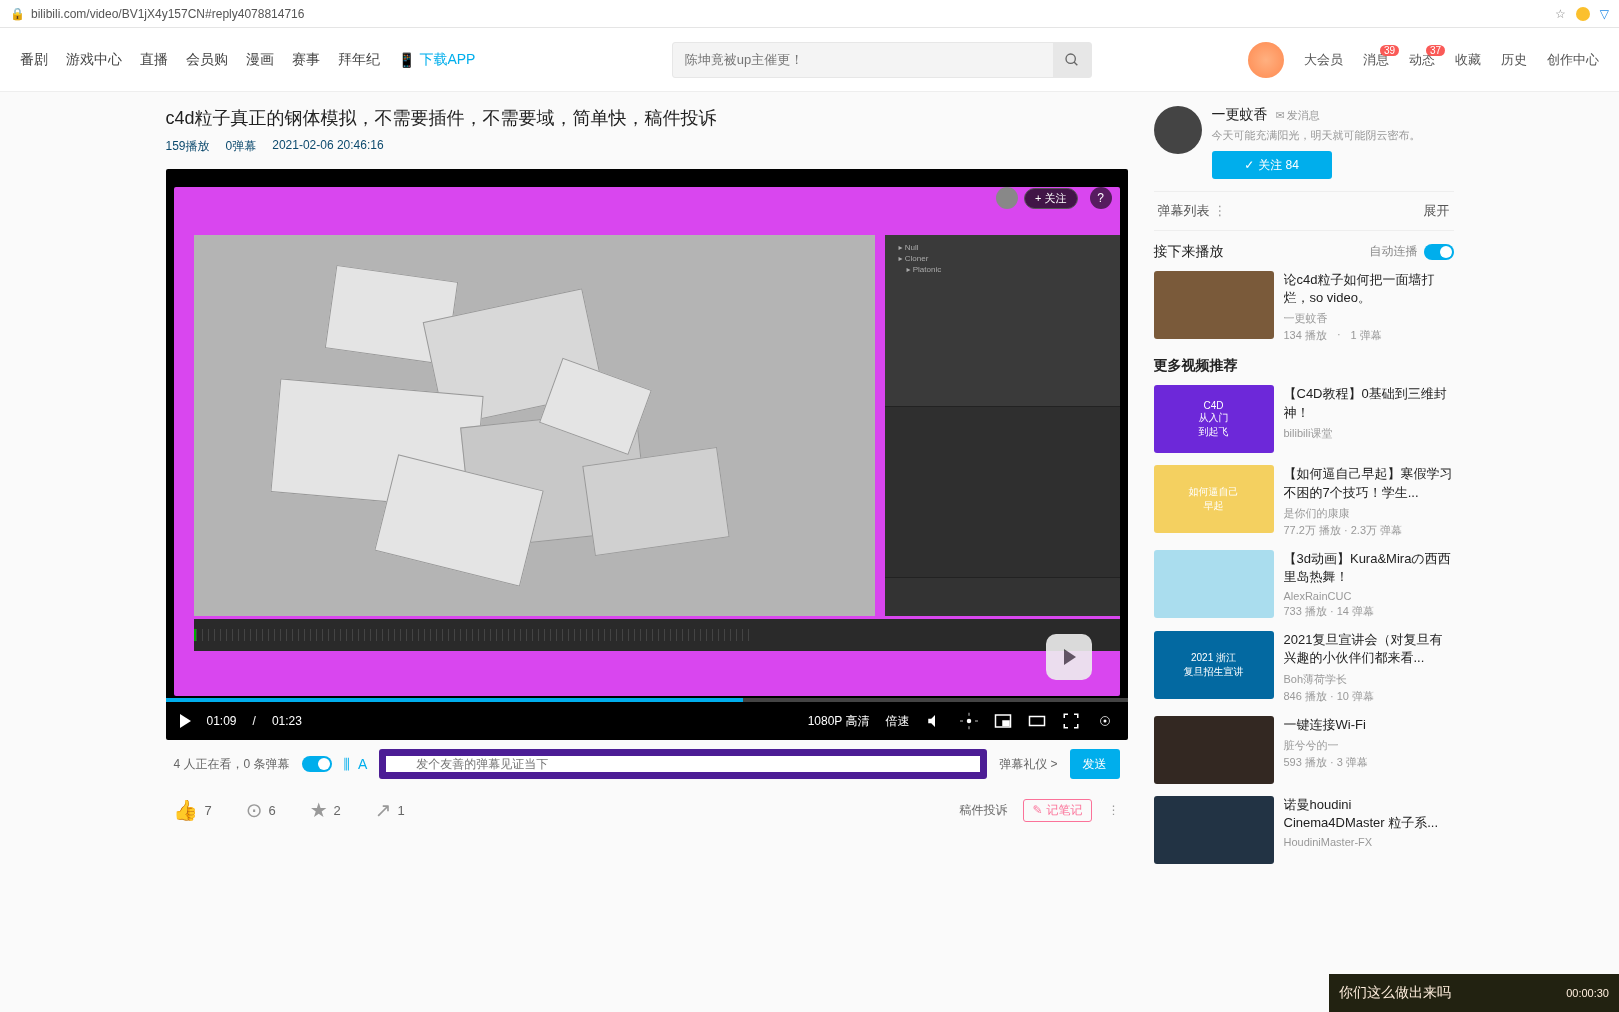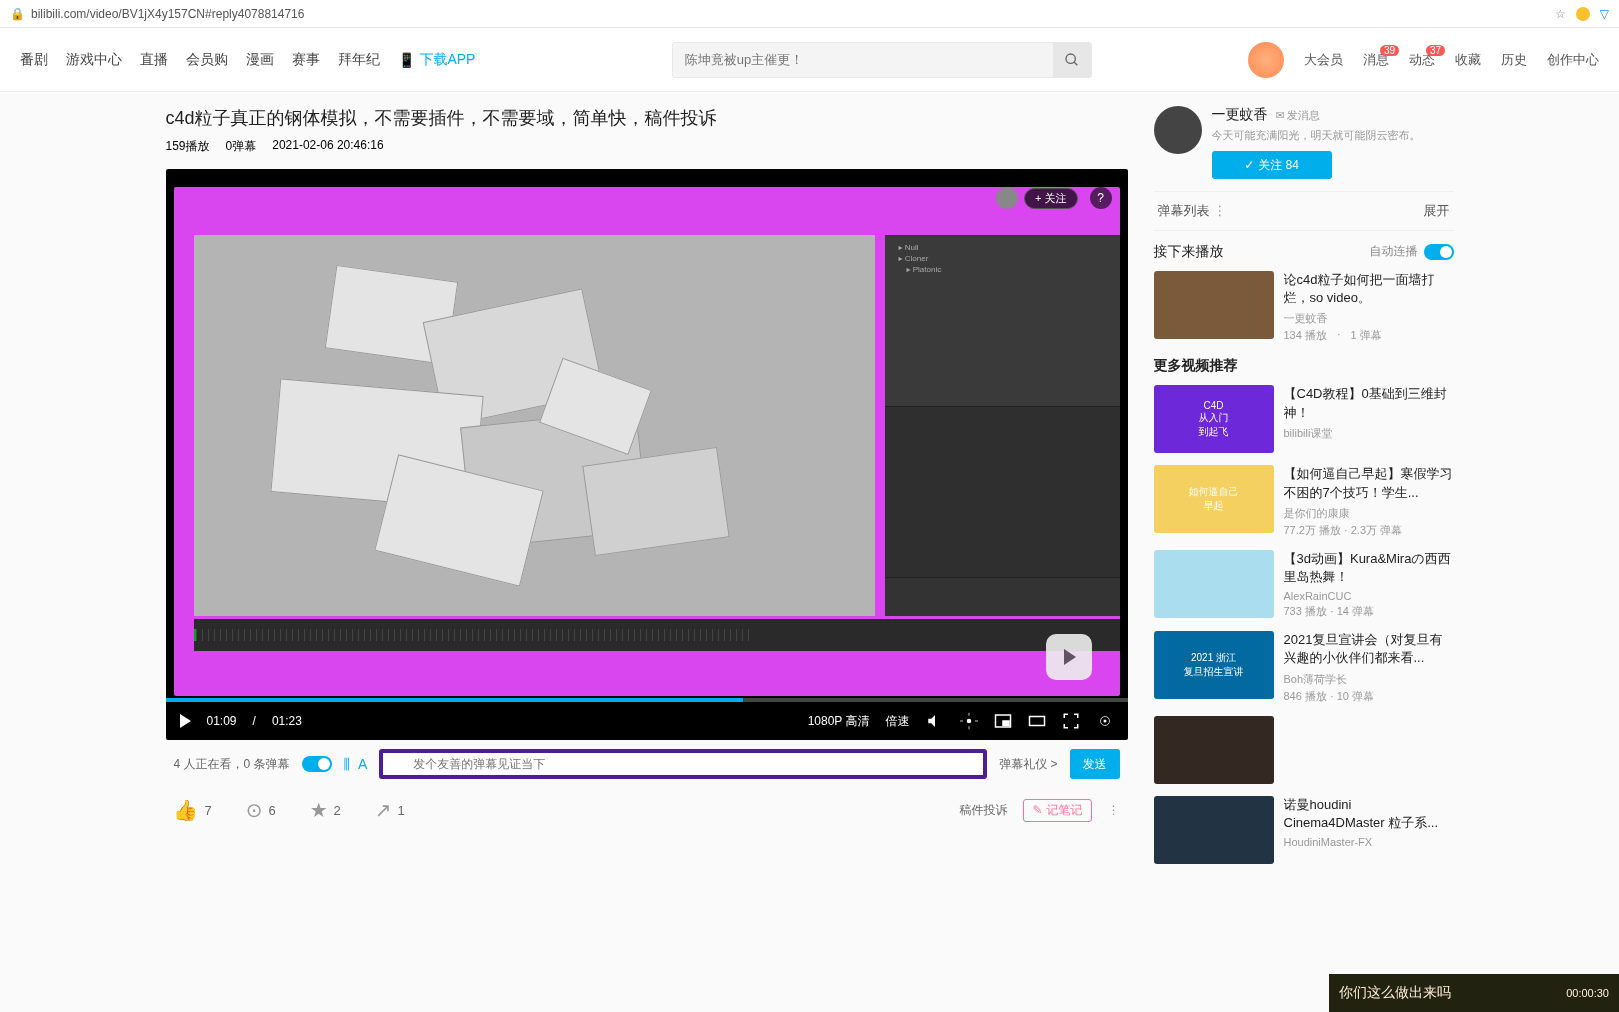--- a/index.html
+++ b/index.html
@@ -19,21 +19,21 @@
 .search-box { width: 420px; height: 36px; border: 1px solid #e7e7e7; border-radius: 3px; display: flex; background: #f4f4f4; }
 .search-input { flex: 1; border: none; background: transparent; padding: 0 12px; font-size: 13px; outline: none; }
 .search-btn { width: 38px; background: #e7e7e7; border: none; display: flex; align-items: center; justify-content: center; color: #666; cursor: pointer; }
 .nav-right { display: flex; gap: 20px; align-items: center; font-size: 13px; color: #555; }
 .avatar { width: 36px; height: 36px; border-radius: 50%; background: radial-gradient(#ffb080, #ff8a50); }
 .badge-wrap { position: relative; cursor: pointer; }
 .badge { position: absolute; top: -6px; right: -10px; background: #fa5a57; color: #fff; font-size: 10px; border-radius: 8px; padding: 0 4px; min-width: 16px; text-align: center; }
 .main { display: flex; max-width: 1320px; margin: 0 auto; padding: 14px 16px; gap: 26px; }
 .left { flex: 1; min-width: 0; }
 .video-title { font-size: 18px; color: #212121; margin-bottom: 8px; }
-.video-meta { font-size: 12px; color: #000000; display: flex; gap: 16px; margin-bottom: 14px; }
+.video-meta { font-size: 12px; color: #0c4a6e; display: flex; gap: 16px; margin-bottom: 14px; }
 .player { background: #000; aspect-ratio: 16/9.5; position: relative; border-radius: 2px; overflow: hidden; }
 .player-content { position: absolute; top: 18px; left: 8px; right: 8px; bottom: 44px; background: #d946ef; border-radius: 2px; }
 .viewport { position: absolute; left: 20px; top: 48px; right: 245px; bottom: 80px; background: #b4b4b4; overflow: hidden; }
 .poly-frag { position: absolute; background: #e4e4e4; border: 1px solid #999; }
 .right-panel { position: absolute; right: 0; top: 48px; width: 235px; bottom: 80px; background: #333; }
 .panel-box { height: 45%; background: #3a3a3a; border-bottom: 1px solid #222; padding: 6px; font-size: 8px; color: #aaa; }
 .panel-node { margin: 2px 0; padding-left: 8px; }
 .timeline { position: absolute; left: 20px; right: 0; bottom: 45px; height: 32px; background: #2a2a2a; display: flex; align-items: center; }
 .tl-marks { height: 12px; background: linear-gradient(90deg, #444 0, #444 1px, transparent 1px, transparent 6px); background-size: 6px 100%; width: 60%; border-left: 2px solid #0a0; }
 .follow-pill { position: absolute; top: 18px; right: 50px; display: flex; align-items: center; gap: 6px; }
@@ -46,21 +46,21 @@
 .progress-fill { width: 60%; height: 100%; background: #00aeec; }
 .controls { position: absolute; left: 0; right: 0; bottom: 0; height: 38px; display: flex; align-items: center; padding: 0 14px; color: #fff; font-size: 12px; gap: 16px; }
 .play-tri { width: 0; height: 0; border-left: 11px solid #fff; border-top: 7px solid transparent; border-bottom: 7px solid transparent; cursor: pointer; }
 .ctrl-spacer { flex: 1; }
 .ctrl-right { display: flex; gap: 16px; align-items: center; }
 .ctrl-icon { width: 18px; height: 18px; cursor: pointer; }
 .below-player { display: flex; align-items: center; gap: 12px; height: 44px; padding: 0 8px; margin-top: 2px; }
 .watching { font-size: 12px; color: #666; }
 .danmaku-toggle { width: 30px; height: 16px; background: #00aeec; border-radius: 8px; position: relative; }
 .danmaku-toggle::after { content: ""; width: 12px; height: 12px; background: #fff; border-radius: 50%; position: absolute; right: 2px; top: 2px; }
-.danmaku-input { flex: 1; height: 30px; border: 4px solid #4c1d95; border-radius: 3px; padding: 0 30px; font-size: 12px; color: #999; background: #fff; outline: none; }
+.danmaku-input { flex: 1; height: 30px; border: 7px solid #4c1d95; border-radius: 3px; padding: 0 30px; font-size: 12px; color: #999; background: #fff; outline: none; }
 .danmaku-gift { font-size: 12px; color: #666; }
 .send-btn { width: 50px; height: 30px; background: #00aeec; color: #fff; border: none; border-radius: 3px; font-size: 12px; cursor: pointer; }
 .actions { display: flex; align-items: center; gap: 34px; padding: 12px 8px; color: #666; font-size: 13px; }
 .action { display: flex; align-items: center; gap: 6px; cursor: pointer; }
 .action-icon { font-size: 20px; color: #999; }
 .actions-right { margin-left: auto; display: flex; gap: 16px; align-items: center; font-size: 12px; }
 .note-btn { border: 1px solid #fb7299; color: #fb7299; border-radius: 3px; padding: 2px 8px; display: flex; gap: 4px; align-items: center; }
 .right { width: 300px; flex-shrink: 0; }
 .uploader { display: flex; gap: 10px; margin-bottom: 12px; }
 .up-avatar { width: 48px; height: 48px; border-radius: 50%; background: #444; flex-shrink: 0; }
@@ -304,20 +304,25 @@
         <div class="rec-item">
     <div class="rec-thumb" style="background:#0369a1">2021 浙江<br>复旦招生宣讲</div>
     <div class="rec-info">
       <div class="rec-title">2021复旦宣讲会（对复旦有兴趣的小伙伴们都来看...</div>
       <div class="rec-up">Boh薄荷学长</div>
       <div class="rec-stats">846 播放 · 10 弹幕</div>
     </div>
         </div>
         <div class="rec-item">
     <div class="rec-thumb" style="background:#332822"></div>
+    <div class="rec-info">
+      <div class="rec-title">一键连接Wi-Fi</div>
+      <div class="rec-up">脏兮兮的一</div>
+      <div class="rec-stats">593 播放 · 3 弹幕</div>
+    </div>
         </div>
         <div class="rec-item">
     <div class="rec-thumb" style="background:#223344"></div>
     <div class="rec-info">
       <div class="rec-title">诺曼houdini Cinema4DMaster 粒子系...</div>
       <div class="rec-up">HoudiniMaster-FX</div>
       <div class="rec-stats"></div>
     </div>
         </div>
       </div>

